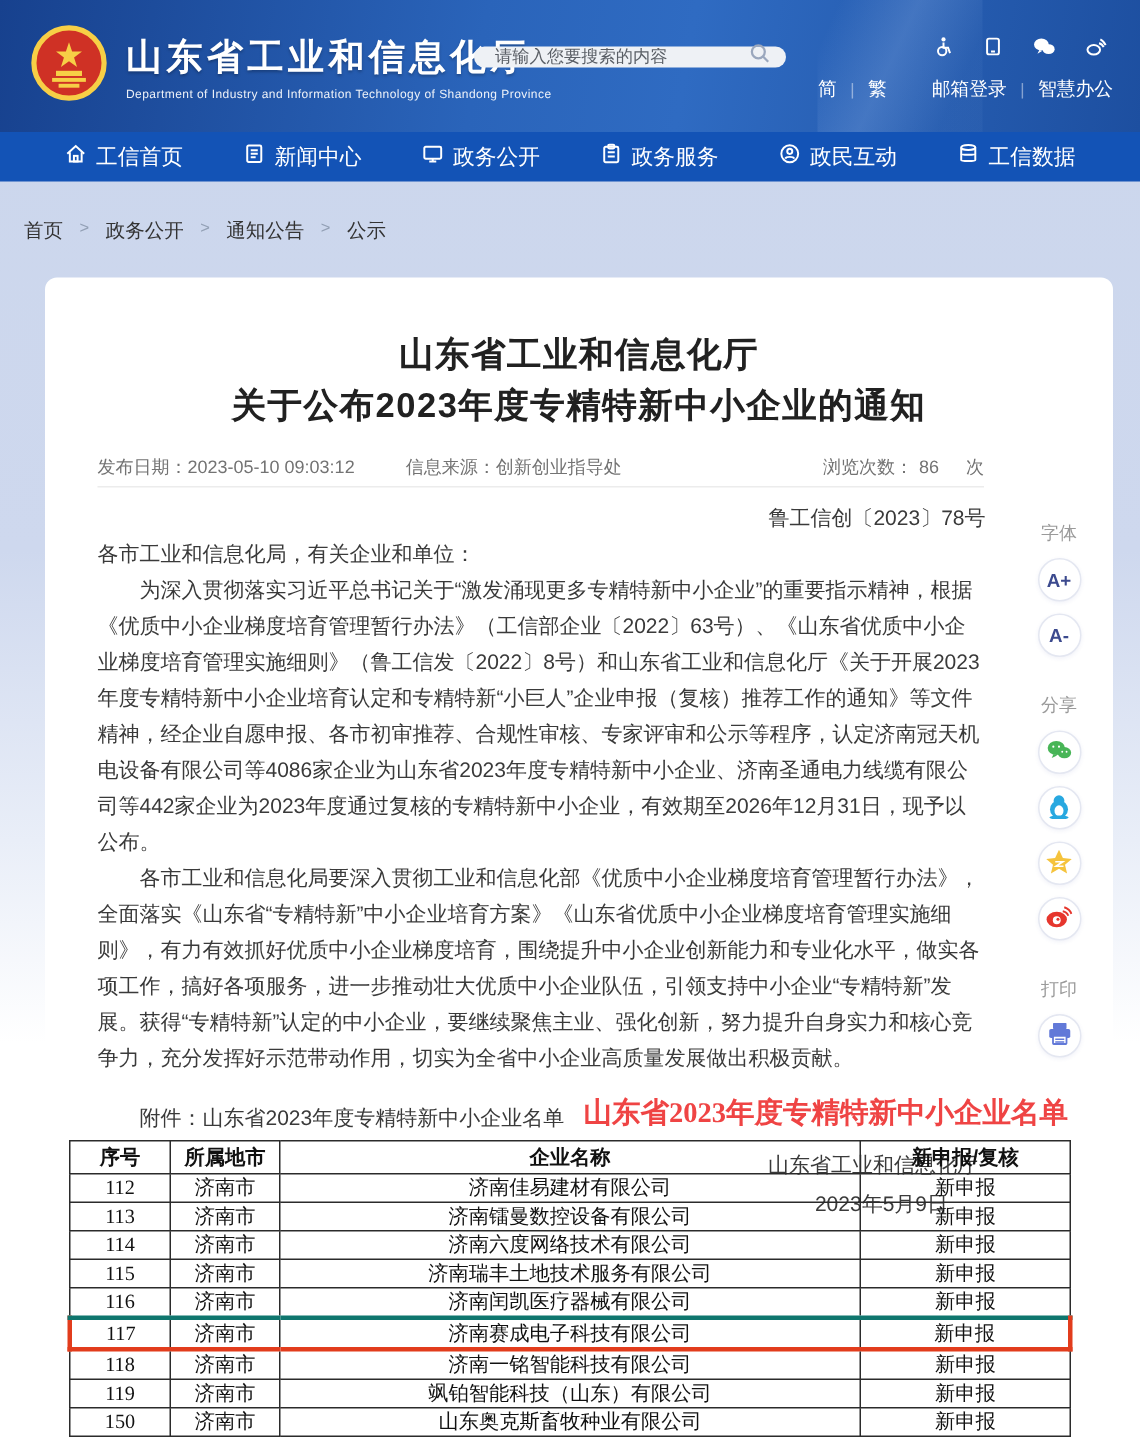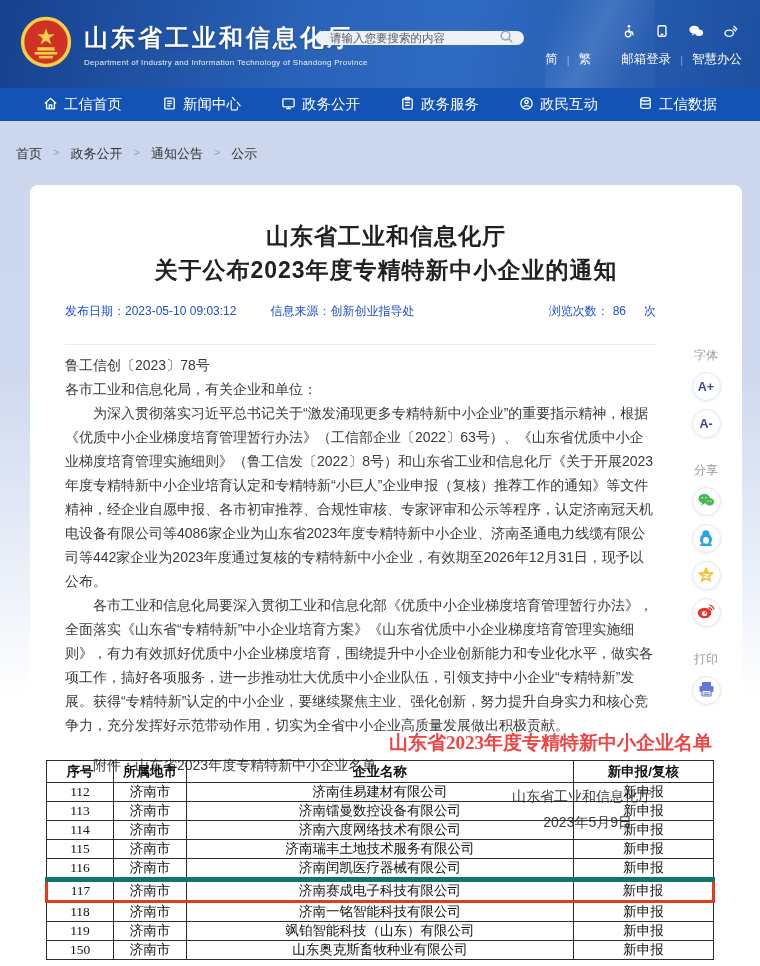--- a/index.html
+++ b/index.html
@@ -48,28 +48,28 @@
   .breadcrumb{ display:flex; align-items:center; gap:11px; padding:22px 0 0 16px; font-size:13px; color:#333; height:72px; align-items:flex-start; }
   .breadcrumb .crumb{ cursor:pointer; padding-top:2px; }
   .breadcrumb .bc-sep{ color:#93a0b5; font-size:11px; padding-top:3px; }
   
   .card{
     position:absolute; left:30px; top:185px; width:712px; height:781px;
     background:#fff; border-radius:8px 8px 0 0; padding-top:34px; overflow:hidden;
   }
   .article-title{ text-align:center; font-size:23px; font-weight:bold; color:#212121; line-height:34px; letter-spacing:1px; }
   .meta-row{
-    margin:16px 86px 0 35px; display:flex; align-items:flex-start; font-size:12px; color:#1d4ed8;
-    padding-bottom:24px; border-bottom:1px solid #ececec;
+    margin:16px 86px 0 35px; display:flex; align-items:flex-start; font-size:12px; color:#737373;
+    padding-bottom:4px; border-bottom:1px solid #ececec;
   }
   .meta-row .m-group{ margin-right:34px; }
   .meta-views{ margin-left:auto; }
   .meta-views .v-num{ margin:0 18px 0 4px; }
   .article-body{ margin:0 85px 0 35px; font-size:14px; color:#3a3a3a; line-height:24px; height:524px; overflow:hidden; }
-  .doc-number{ text-align:left; margin-top:8px; }
+  .doc-number{ text-align:right; margin-top:8px; }
   .salutation{ margin-top:0; }
   .article-body p{ text-indent:2em; }
   .attachment{ text-indent:2em; margin-top:16px; }
   .signature{ text-align:right; margin-top:6px; line-height:26px; padding-right:5px; }
   .signature .sig-date{ margin-right:20px; }
   
   .tools{ position:absolute; top:158px; right:12px; width:48px; display:flex; flex-direction:column; align-items:center; }
   .tool-label{ font-size:12px; color:#9a9a9a; margin:4px 0 8px; }
   .tool-label.gap{ margin-top:16px; }
   .tool-circle{
@@ -87,21 +87,21 @@
     margin:7px 0 0 15px; width:667px; border-collapse:collapse; table-layout:fixed;
     font-family:"Liberation Serif", serif; font-size:13.5px; color:#111; text-align:center;
   }
   table.company th{
     font-family:"Liberation Sans", sans-serif; font-weight:bold; font-size:13.5px;
     height:22px; border:1px solid #2b2b2b; padding:0;
   }
   table.company td{
     height:16px; border:1px solid #2b2b2b; padding:0; white-space:nowrap; overflow:hidden; line-height:18px;
   }
-  tr.hl td{ border-top:5px solid #0f766e; border-bottom:3px solid #e23c1c; }
+  tr.hl td{ border-top:3px solid #0f766e; border-bottom:3px solid #e23c1c; }
   tr.hl td:first-child{ border-left:3px solid #e23c1c; }
   tr.hl td:last-child{ border-right:3px solid #e23c1c; }
 </style>
 </head>
 <body>
 
 <header class="site-header">
   <div class="hdr-watermark"></div>
   <div class="logo-block">
     <span>

